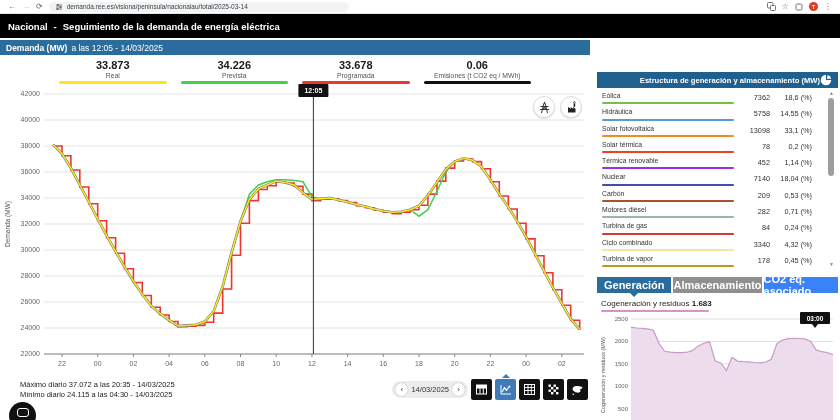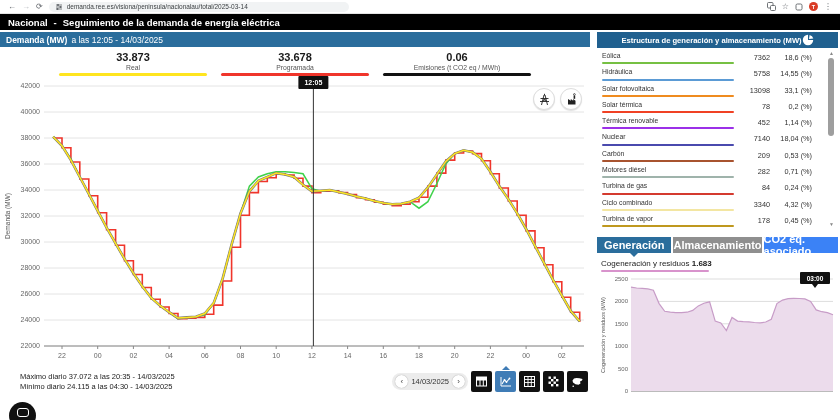--- a/index.html
+++ b/index.html
@@ -13,35 +13,35 @@
   .nav-ic { font-size:8px; color:#5f6368; line-height:14px; }
   .nav-ic.dim { color:#b9bcc0; }
   .url-pill { flex:0 0 auto; display:flex; align-items:center; gap:4px; height:10px;
               background:#f1f3f4; border-radius:6px; padding:0 6px; min-width:300px; }
   .url-text { font-size:6.5px; color:#3c4043; white-space:nowrap; }
   .chrome-right { margin-left:auto; display:flex; align-items:center; gap:6px; }
   .avatar { width:9px; height:9px; border-radius:50%; background:#d93b25; color:#fff;
             font-size:5.5px; font-weight:bold; display:flex; align-items:center; justify-content:center; }
 
   
-  .app-header { height:16px; background:#000; color:#fff; display:flex; align-items:center;
+  .app-header { height:24px; background:#000; color:#fff; display:flex; align-items:center;
                 padding:0 8px; font-size:9.5px; }
   .app-header .rg { font-weight:bold; }
   .app-header .sep { margin:0 6px; font-weight:bold; }
   .app-header .tt { font-weight:bold; }
 
   
   .content { display:flex; gap:7px; margin-top:2px; }
   .left-panel { width:590px; position:relative; }
   .right-panel { width:241px; position:relative; }
 
   .panel-header { height:15px; color:#fff; font-size:8.5px; display:flex; align-items:center;
                   padding:0 6px; }
   .panel-header.blue { background:#2a6d9c; }
-  .panel-header.dark { background:#20608f; height:16px; justify-content:center; }
+  .panel-header.dark { background:#20608f; height:16px; justify-content:flex-end;margin-top:32px; }
   .panel-header .b { font-weight:bold; margin-right:4px; }
 
   
   .stats-row { display:flex; padding:4px 52px 0; }
   .stat { flex:1; text-align:center; margin:0 7px; }
   .stat .val { font-size:11px; font-weight:bold; color:#1a1a1a; }
   .stat .lab { font-size:6.8px; color:#555; margin-top:1px; }
   .stat .bar { height:3px; border-radius:2px; margin-top:2px; }
 
   
@@ -139,20 +139,25 @@
       <div class="panel-header blue">
         <span class="b">Demanda (MW)</span>
         <span>a las 12:05 - 14/03/2025</span>
       </div>
 
       <div class="stats-row">
           <div class="stat">
             <div class="val">33.873</div>
                  <div class="lab">Real</div>
                  <div class="bar" style="background:#ffe51f"></div>
+          </div>
+          <div class="stat">
+            <div class="val">34.226</div>
+                 <div class="lab">Prevista</div>
+                 <div class="bar" style="background:#3fd24a"></div>
           </div>
           <div class="stat">
             <div class="val">33.678</div>
                  <div class="lab">Programada</div>
                  <div class="bar" style="background:#f0352b"></div>
           </div>
           <div class="stat">
             <div class="val">0.06</div>
                  <div class="lab">Emisiones (t CO2 eq / MWh)</div>
                  <div class="bar" style="background:#111111"></div>

